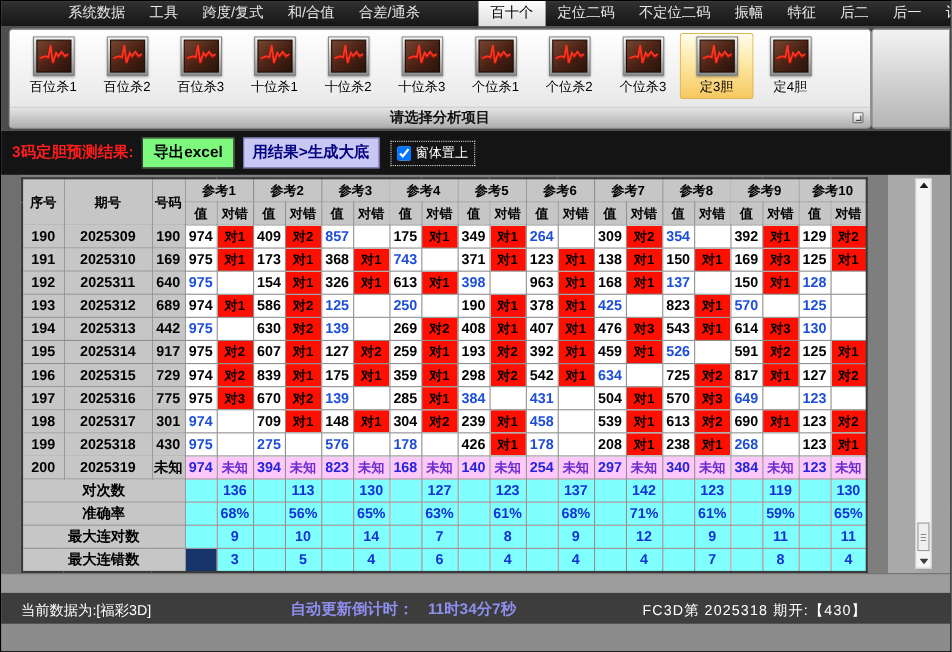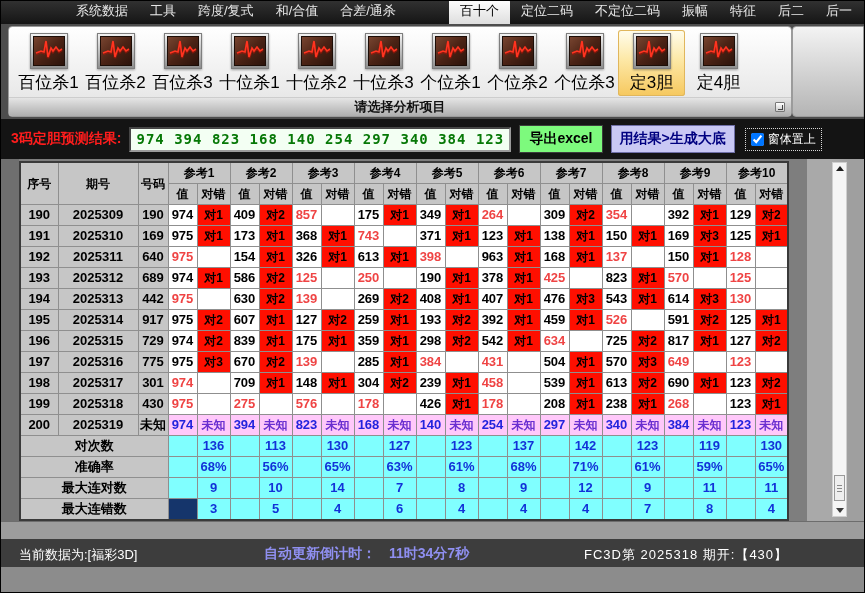--- a/index.html
+++ b/index.html
@@ -13,40 +13,40 @@
   
   .titlebar { height:27px; background:linear-gradient(#2a2a2a,#090909);
     display:flex; align-items:center; justify-content:center; position:relative; }
   .title { color:#7b7cdd; font-weight:bold; font-size:15px; letter-spacing:1px; }
   .win-controls { position:absolute; right:16px; top:0; height:100%;
     display:flex; align-items:center; gap:30px; }
   .win-btn { color:#b5b5b5; font-size:12px; font-weight:bold; line-height:12px; cursor:default; }
 
   
   .menubar { height:23px; background:linear-gradient(#313131,#151515);
-    display:flex; align-items:flex-end; padding-left:64px; }
+    display:flex; align-items:flex-end; padding-left:50px; }
   .menu-item { color:#e8e8e8; font-size:13px; padding:3px 11px 4px; white-space:nowrap; }
   .menu-item.active { background:linear-gradient(#ffffff,#dedede); color:#000;
     border-radius:3px 3px 0 0;margin-left:42px; }
 
   
   .ribbon { height:95px; position:relative; background:#4d4d4d; }
   .ribbon-box { position:absolute; left:7px; top:2px; width:784px; height:91px;
     background:linear-gradient(#ffffff,#ececec 65%,#e2e2e2);
     border:1px solid #9b9b9b; border-radius:4px; overflow:hidden; }
   .ribbon-right { position:absolute; right:0; top:2px; width:72px; height:91px;
     background:linear-gradient(#f3f3f3,#b4b4b4); border:1px solid #9b9b9b;
     border-radius:4px 0 0 4px; }
   .ribbon-buttons { display:flex; align-items:flex-start; padding:3px 0 0 6px; }
   .tool-btn { width:67px; display:flex; flex-direction:column; align-items:center;
     padding:3px 0 2px; border-radius:3px; }
   .tool-btn.active { background:linear-gradient(#fffdee,#fde8a6 45%,#f6c85e);
     box-shadow:0 0 0 1px #e0b65c inset; }
   .tool-icon { width:38px; height:36px; line-height:0; filter:drop-shadow(0 1px 1px rgba(0,0,0,.35)); }
-  .tool-label { font-size:17px; color:#000; margin-top:2px; white-space:nowrap; }
+  .tool-label { font-size:12px; color:#000; margin-top:2px; white-space:nowrap; }
   .ribbon-strip { position:absolute; bottom:0; left:0; right:0; height:19px;
     background:linear-gradient(#e5e5e5,#aeaeae); border-top:1px solid #cdcdcd;
     display:flex; align-items:center; justify-content:center;
     font-size:13px; font-weight:bold; color:#111; }
   .launcher { position:absolute; right:6px; bottom:4px; width:10px; height:10px;
     border:1px solid #777; border-radius:1px; background:linear-gradient(#fff,#ccc); }
   .launcher::after { content:""; position:absolute; right:1px; bottom:1px;
     width:4px; height:4px; border-right:1px solid #444; border-bottom:1px solid #444; }
 
   
@@ -72,21 +72,21 @@
     background:linear-gradient(90deg,#6f6f6f 0px,#6f6f6f 18px,#7e7e7e 18px,
       #7e7e7e 806px,#a9a9a9 806px,#a9a9a9 829px,#9f9f9f 848px,#9f9f9f 865px); }
   table { position:absolute; left:18px; top:2px; width:768px;
     border-collapse:collapse; table-layout:fixed; background:#fff;
     border:2px solid #3a3a3a; }
   th,td { border:1px solid #8f8f8f; text-align:center; overflow:hidden;
     white-space:nowrap; padding:0; height:20px; line-height:20px; }
   thead th { background:#c6c6c6; color:#000; font-size:12px; font-weight:bold; }
   td { font-size:13px; font-weight:bold; color:#000; }
   td.c-gray { background:#c6c6c6; }
-  td.c-val.miss { color:#ef4444; }
+  td.c-val.miss { color:#1d4ed8; }
   td.c-res { font-size:12px; }
   td.c-res.hit { background:#ff0f00; color:#000; }
   tr.unknown-row td.c-val, tr.unknown-row td.c-res { background:#ffc8fa; }
   tr.unknown-row td.c-val { color:#2323dd; }
   tr.unknown-row td.c-res { color:#6a2fd0; }
   tr.sum-row td { background:#80ffff; color:#1232d8; }
   tr.sum-row td.sum-label { background:#c6c6c6; color:#000; }
   tr.sum-row td.sum-spacer.sel { background:#15356b; }
 
   
@@ -384,21 +384,20 @@
         </div>
       <div class="ribbon-strip">
         <span>请选择分析项目</span>
         <span class="launcher"></span>
       </div>
     </div>
   </div>
 
   <div class="predictbar">
     <span class="predict-label">3码定胆预测结果:</span>
-    <input class="predict-input" type="text" value="974 394 823 168 140 254 297 340 384 123" style="">
     <button class="btn-export">导出excel</button>
     <button class="btn-generate">用结果&gt;生成大底</button>
     <span class="cb-wrap">
       <input type="checkbox" checked="" style="">
       <span class="cb-label">窗体置上</span>
     </span>
   </div>
 
   <div class="main">
     <table id="datatable">

